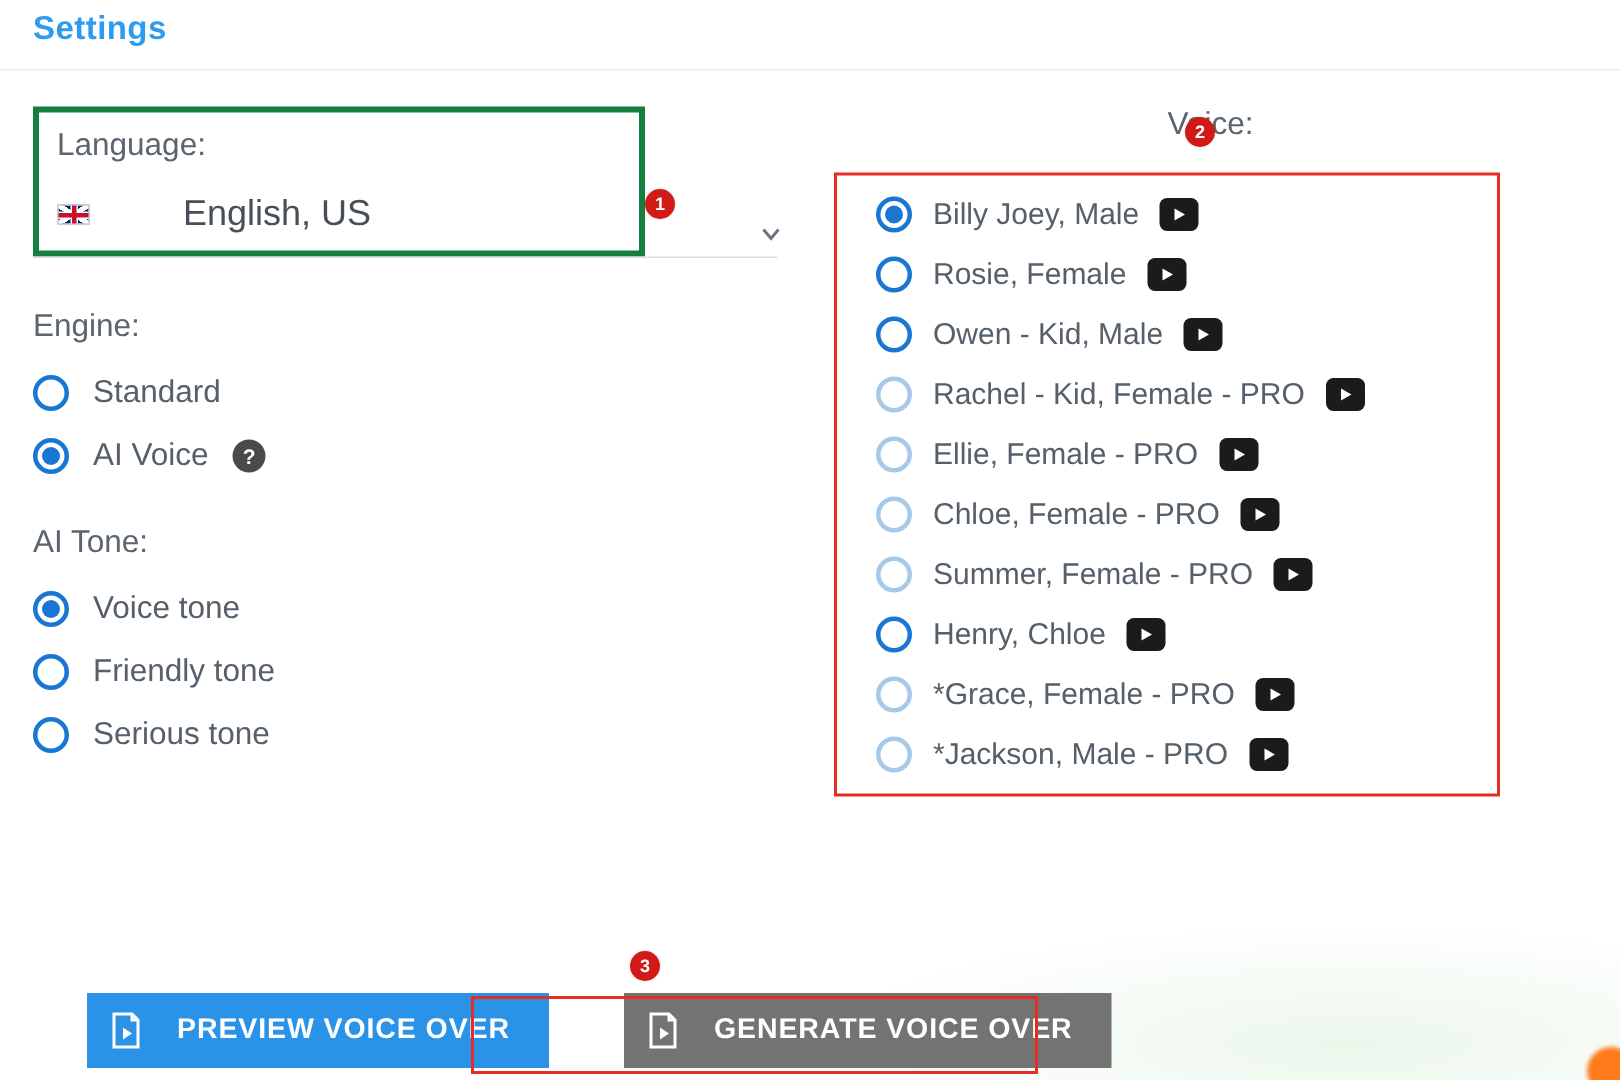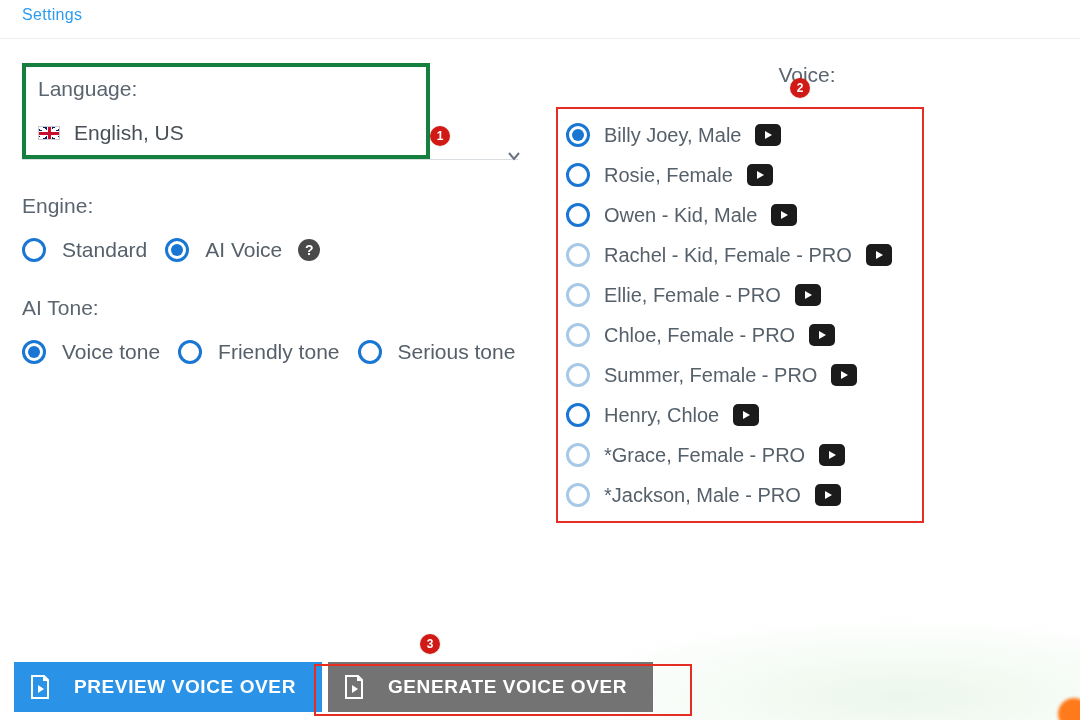--- a/index.html
+++ b/index.html
@@ -1,19 +1,19 @@
 <!DOCTYPE html>
 <html><head>
   <meta charset="utf-8">
   <style>
     * { box-sizing: border-box; margin: 0; padding: 0; font-family: "Segoe UI", Arial, sans-serif; }
     body { width: 1080px; height: 720px; background: #fff; position: relative; overflow: hidden; }
 
     .header { padding: 6px 22px 14px; border-bottom: 1px solid #eceff2; }
-    .title { color: #2d9cf0; font-size: 16px; font-weight: 400; letter-spacing: 0.3px; }
+    .title { color: #2d9cf0; font-size: 22px; font-weight: 700; letter-spacing: 0.3px; }
 
     .content { display: flex; padding: 24px 22px 0; gap: 24px; }
     .col-left { flex: 0 0 510px; }
     .col-right { flex: 1; position: relative; text-align: center; }
 
     .field-label { color: #5b6570; font-size: 21px; font-weight: 400; margin-bottom: 20px; }
 
     .lang-highlight { border: 4px solid #15803d; padding: 10px 12px 0 12px; width: 408px; position: relative; }
     .lang-highlight .field-label { margin-bottom: 20px; }
     .lang-row { display: flex; align-items: center; gap: 14px; padding-bottom: 10px; }
@@ -22,48 +22,48 @@
     .flag::before { background:
         linear-gradient(to bottom right, transparent 42%, #fff 42% 58%, transparent 58%),
         linear-gradient(to bottom left,  transparent 42%, #fff 42% 58%, transparent 58%);
     }
     .flag::after { background:
         linear-gradient(#c8102e,#c8102e) center/100% 3px no-repeat,
         linear-gradient(#c8102e,#c8102e) center/3px 100% no-repeat,
         linear-gradient(#fff,#fff) center/100% 5px no-repeat,
         linear-gradient(#fff,#fff) center/5px 100% no-repeat;
     }
-    .lang-text { color: #484f57; font-size: 21px; }
+    .lang-text { color: #484f57; font-size: 24px; margin-left: 48px; }
     .lang-underline { height: 1px; background: #d9dee3; width: 496px; position: relative; left: 0; }
 
     .chevron { position: absolute; left: 506px; top: 148px; }
     .chevron svg { width: 16px; height: 16px; stroke: #6b7480; stroke-width: 2; fill: none; }
 
     .section { margin-top: 34px; }
-    .radio-list { display: flex; gap: 18px; margin-top: 20px; }
+    .radio-list { display: flex; flex-direction: column; gap: 18px; margin-top: 20px; }
     .radio-item { display: flex; align-items: center; gap: 16px; cursor: pointer; }
     .radio { width: 24px; height: 24px; border: 3px solid #1976d2; border-radius: 50%; position: relative; flex: 0 0 24px; }
     .radio.faded { border-color: #a7c9e8; }
     .radio.selected::after { content: ""; position: absolute; inset: 3px; background: #1976d2; border-radius: 50%; }
     .radio-label { color: #56606a; font-size: 21px; }
     .help { width: 22px; height: 22px; border-radius: 50%; background: #4a4a4a; color: #fff; display: inline-flex; align-items: center; justify-content: center; font-size: 14px; font-weight: 700; }
 
-    .voice-box { border: 2px solid #e52d24; padding: 14px 8px; margin-top: 6px; width: 368px; display: flex; flex-direction: column; gap: 16px; }
+    .voice-box { border: 2px solid #e52d24; padding: 14px 26px; margin-top: 6px; width: 444px; display: flex; flex-direction: column; gap: 16px; }
     .voice-item { display: flex; align-items: center; gap: 14px; }
     .voice-label { color: #56606a; font-size: 20px; flex: 0 0 auto; }
     .play { width: 26px; height: 22px; background: #1b1b1b; border-radius: 5px; display: inline-flex; align-items: center; justify-content: center; }
     .play svg { width: 10px; height: 10px; fill: #fff; }
 
     .callout { width: 20px; height: 20px; border-radius: 50%; background: #d11a16; color: #fff; font-size: 12px; font-weight: 700; display: flex; align-items: center; justify-content: center; position: absolute; box-shadow: 0 0 0 1px rgba(0,0,0,0.05); }
     .c1 { left: 430px; top: 126px; }
     .c2 { left: 790px; top: 78px; }
     .c3 { left: 420px; top: 634px; }
 
     .footer { position: absolute; left: 14px; bottom: 8px; display: flex; gap: 6px; }
-    .btn { display: inline-flex; align-items: center; gap: 22px; padding: 12px 26px 12px 14px; color: #fff; font-size: 19px; font-weight: 700; letter-spacing: 0.6px; border: none; cursor: pointer; }
+    .btn { display: inline-flex; align-items: center; gap: 22px; padding: 12px 26px 12px 14px; color: #fff; font-size: 19px; font-weight: 700; letter-spacing: 0.6px; border: none; cursor: pointer; margin-left: 44px; }
     .btn-blue { background: #2a93e8; }
     .btn-green { background: #737373; }
     .btn .doc-icon { width: 24px; height: 26px; }
     .btn .doc-icon svg { width: 100%; height: 100%; fill: none; stroke: #fff; stroke-width: 2; }
 
     .gen-highlight { position: absolute; border: 2px solid #e52d24; left: 314px; bottom: 4px; width: 378px; height: 52px; pointer-events: none; }
 
     .smudge { position: absolute; right: 0; bottom: 0; width: 600px; height: 120px; background: radial-gradient(ellipse at 70% 80%, rgba(120,200,120,0.14), transparent 60%); pointer-events: none; }
     .orange-blob { position: absolute; right: -6px; bottom: -6px; width: 30px; height: 30px; background: radial-gradient(circle at 60% 60%, #ff7a1a 0 55%, transparent 70%); filter: blur(1px); }
   </style>

